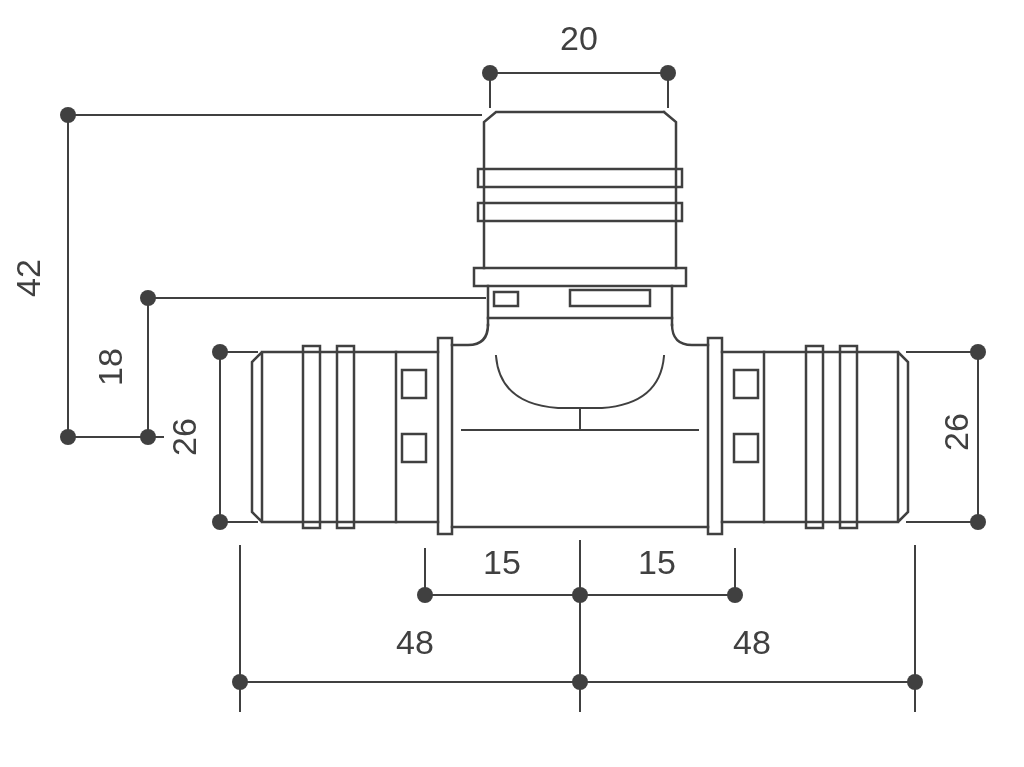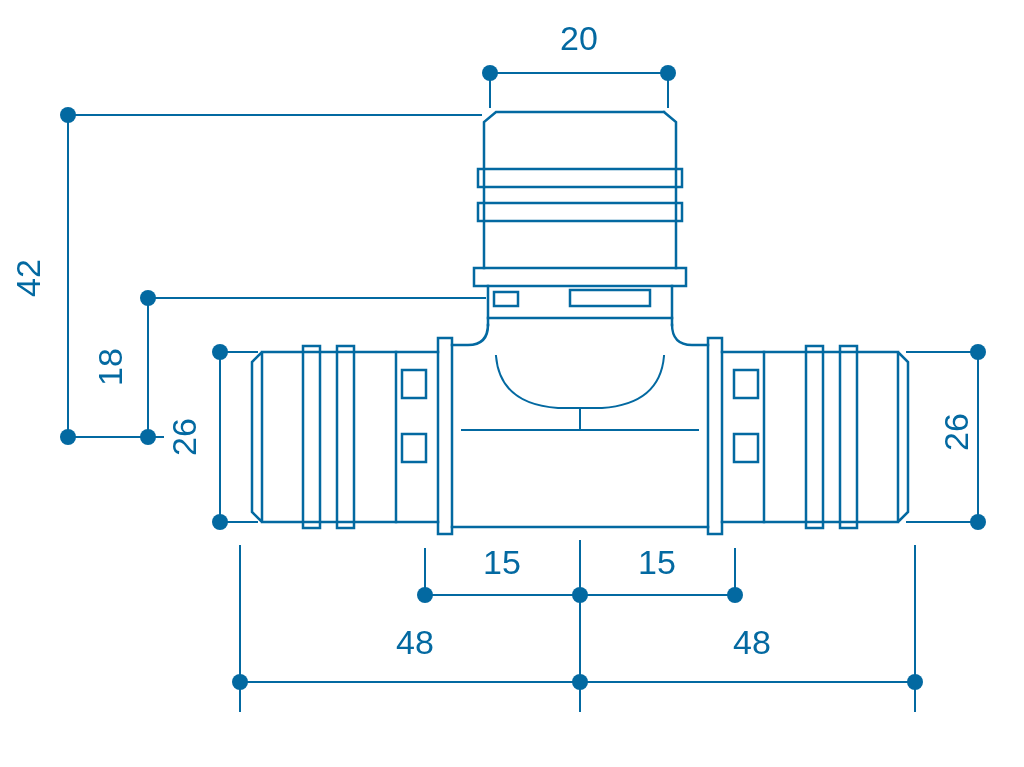--- a/index.html
+++ b/index.html
@@ -16,21 +16,21 @@
     font-family: "Liberation Sans", "DejaVu Sans", sans-serif;
     font-size: 34px;
     font-weight: 400;
     fill: currentColor;
     stroke: none;
   }
 </style>
 </head>
 <body>
 
-<div class="canvas" style="color: #0369a1; background: rgb(255, 255, 255);">
+<div class="canvas" style="color: #404040; background: rgb(255, 255, 255);">
   <svg width="1024" height="767" viewBox="0 0 1024 767">
 
     <g stroke="currentColor" stroke-width="2.5" fill="none" stroke-linecap="square">
 
       <path d="M664 112 L496 112 L484 122 L484 268 M664 112 L676 122 L676 268"></path>
       <rect x="478" y="169" width="204" height="18"></rect>
       <rect x="478" y="203" width="204" height="18"></rect>
       <rect x="474" y="268" width="212" height="18"></rect>
 
       <path d="M488 286 L488 325 M672 286 L672 325"></path>

